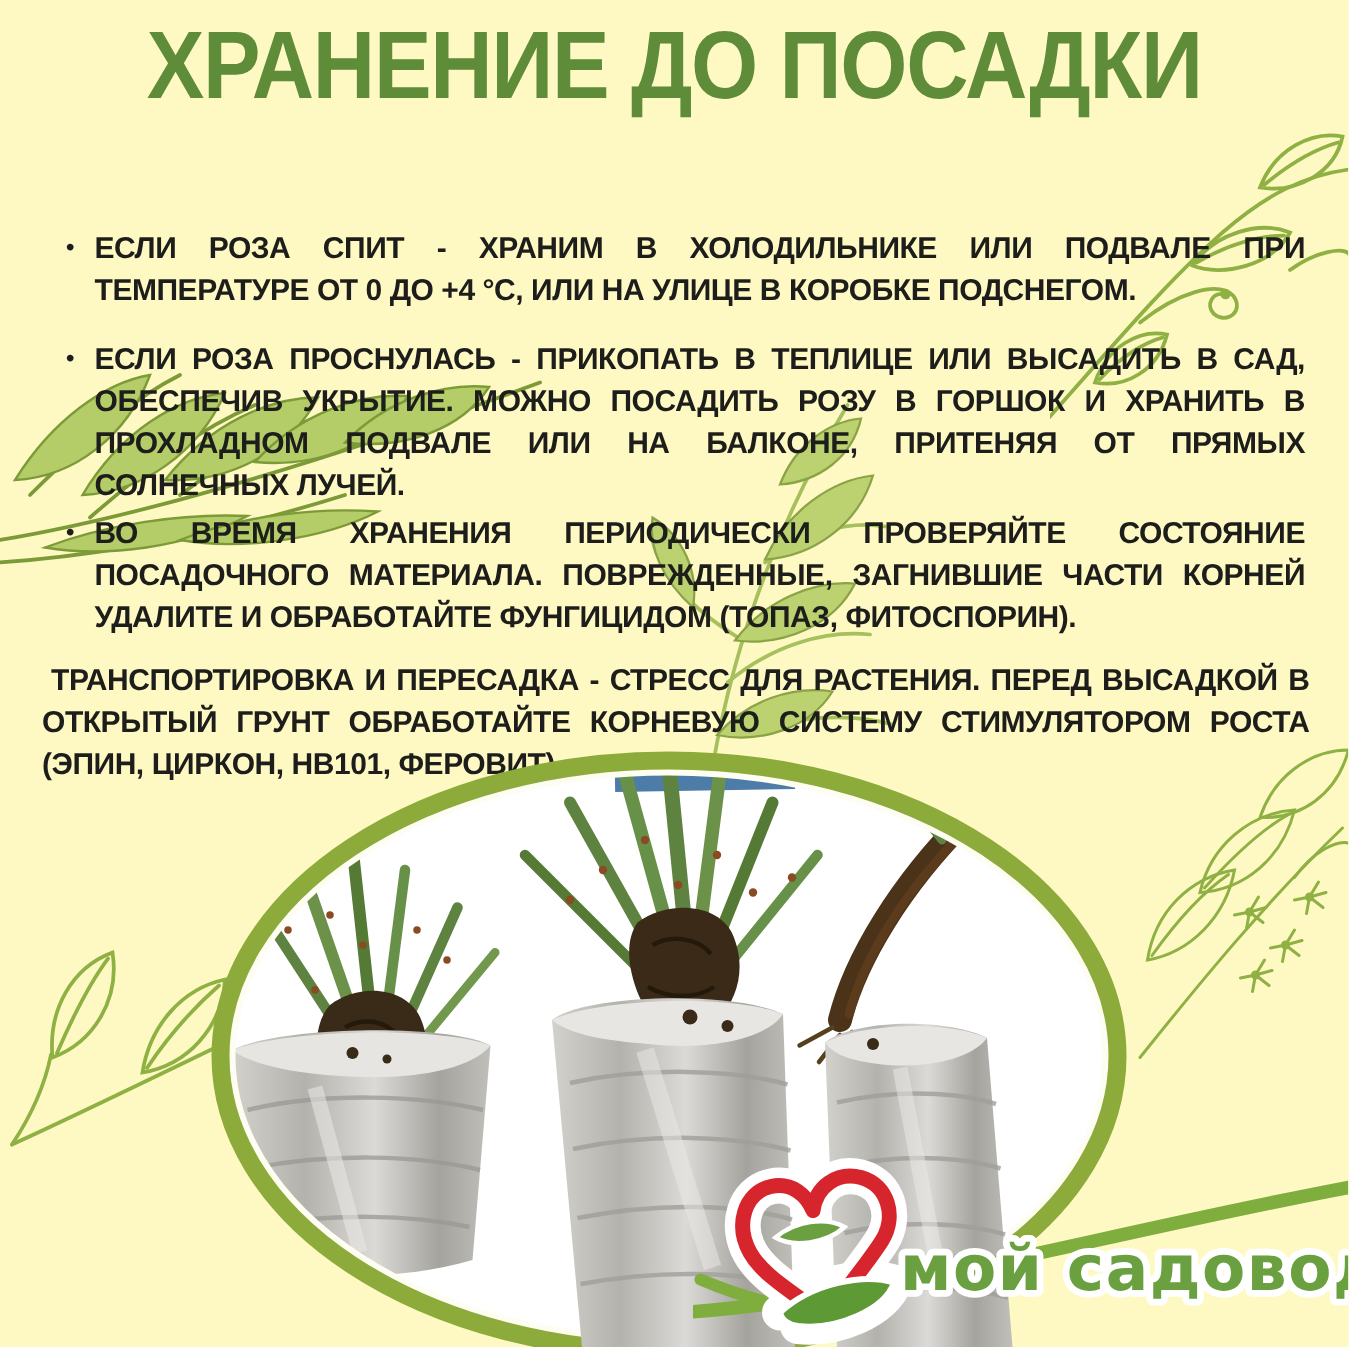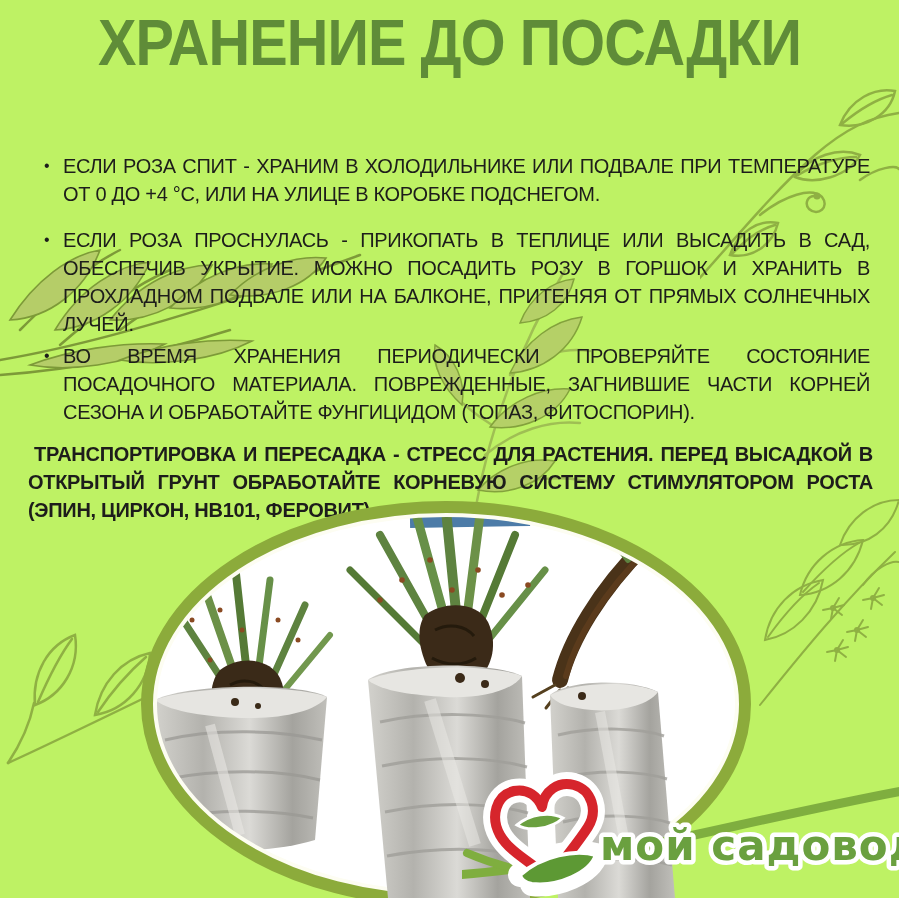--- a/index.html
+++ b/index.html
@@ -1,34 +1,34 @@
 <!DOCTYPE html>
 <html><head>
 <meta charset="utf-8">
 <style>
   html,body{margin:0;padding:0;}
   .canvas{
     position:relative;width:899px;height:898px;overflow:hidden;
-    background:#bef264;
+    background:#fef9c3;
     font-family:"Liberation Sans",sans-serif;
   }
   .decor{position:absolute;pointer-events:none;}
   .title{
     position:absolute;top:6px;left:0;width:899px;text-align:center;
     font-size:64px;font-weight:bold;color:#5f8c38;letter-spacing:-1px;
     transform:scaleX(.9);transform-origin:center;white-space:nowrap;
   }
   .body-text{
     position:absolute;color:#1d1d1b;font-weight:bold;font-size:20px;
     line-height:28px;text-align:justify;letter-spacing:-0.3px;
   }
   .intro{top:82px;left:28px;width:845px;}
   .outro{top:440px;left:28px;width:845px;text-indent:6px;}
   .bullets{top:150px;left:63px;width:807px;position:absolute;}
-  .bullet{position:absolute;left:0;width:807px;color:#1d1d1b;font-weight:normal;
+  .bullet{position:absolute;left:0;width:807px;color:#1d1d1b;font-weight:bold;
     font-size:20px;line-height:28px;text-align:justify;letter-spacing:-0.3px;}
   .bullet::before{content:"•";position:absolute;left:-19px;top:0px;font-size:16px;}
   .b1{top:2px;} .b2{top:76px;} .b3{top:192px;}
   .photo{position:absolute;left:130px;top:500px;width:640px;height:398px;}
   .logo{position:absolute;left:462px;top:763px;width:437px;height:135px;}
 </style>
 </head>
 <body>
 
 <div class="canvas">
@@ -112,21 +112,21 @@
       <path d="M128,108 l6,-10 M128,108 l11,-3 M128,108 l9,7 M128,108 l-2,11 M128,108 l-10,2"></path>
       <circle cx="128" cy="108" r="2"></circle>
     </g>
   </svg>
 
   <div class="title">ХРАНЕНИЕ ДО ПОСАДКИ</div>
 
   <div class="bullets">
     <div class="bullet b1">ЕСЛИ РОЗА СПИТ - ХРАНИМ В ХОЛОДИЛЬНИКЕ ИЛИ ПОДВАЛЕ ПРИ ТЕМПЕРАТУРЕ ОТ 0 ДО +4 °С, ИЛИ НА УЛИЦЕ В КОРОБКЕ ПОДСНЕГОМ.</div>
     <div class="bullet b2">ЕСЛИ РОЗА ПРОСНУЛАСЬ - ПРИКОПАТЬ В ТЕПЛИЦЕ ИЛИ ВЫСАДИТЬ В САД, ОБЕСПЕЧИВ УКРЫТИЕ. МОЖНО ПОСАДИТЬ РОЗУ В ГОРШОК И ХРАНИТЬ В ПРОХЛАДНОМ ПОДВАЛЕ ИЛИ НА БАЛКОНЕ, ПРИТЕНЯЯ ОТ ПРЯМЫХ СОЛНЕЧНЫХ ЛУЧЕЙ.</div>
-    <div class="bullet b3">ВО ВРЕМЯ ХРАНЕНИЯ ПЕРИОДИЧЕСКИ ПРОВЕРЯЙТЕ СОСТОЯНИЕ ПОСАДОЧНОГО МАТЕРИАЛА. ПОВРЕЖДЕННЫЕ, ЗАГНИВШИЕ ЧАСТИ КОРНЕЙ СЕЗОНА И ОБРАБОТАЙТЕ ФУНГИЦИДОМ (ТОПАЗ, ФИТОСПОРИН).</div>
+    <div class="bullet b3">ВО ВРЕМЯ ХРАНЕНИЯ ПЕРИОДИЧЕСКИ ПРОВЕРЯЙТЕ СОСТОЯНИЕ ПОСАДОЧНОГО МАТЕРИАЛА. ПОВРЕЖДЕННЫЕ, ЗАГНИВШИЕ ЧАСТИ КОРНЕЙ УДАЛИТЕ И ОБРАБОТАЙТЕ ФУНГИЦИДОМ (ТОПАЗ, ФИТОСПОРИН).</div>
   </div>
 
   <div class="body-text outro">ТРАНСПОРТИРОВКА И ПЕРЕСАДКА - СТРЕСС ДЛЯ РАСТЕНИЯ. ПЕРЕД ВЫСАДКОЙ В ОТКРЫТЫЙ ГРУНТ ОБРАБОТАЙТЕ КОРНЕВУЮ СИСТЕМУ СТИМУЛЯТОРОМ РОСТА (ЭПИН, ЦИРКОН, HB101, ФЕРОВИТ).</div>
 
   <svg class="photo" width="640" height="398" viewBox="0 0 640 398">
     <defs>
       <clipPath id="ovalClip">
           <ellipse cx="316" cy="204" rx="290" ry="190"></ellipse>
         </clipPath>
       <linearGradient id="wrapGrad" x1="0" y1="0" x2="1" y2="0">

